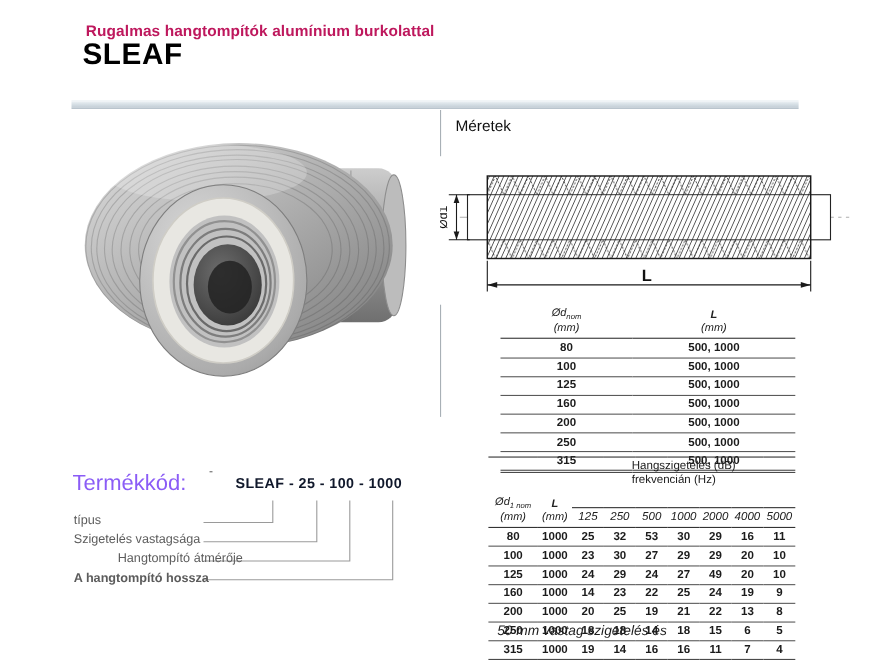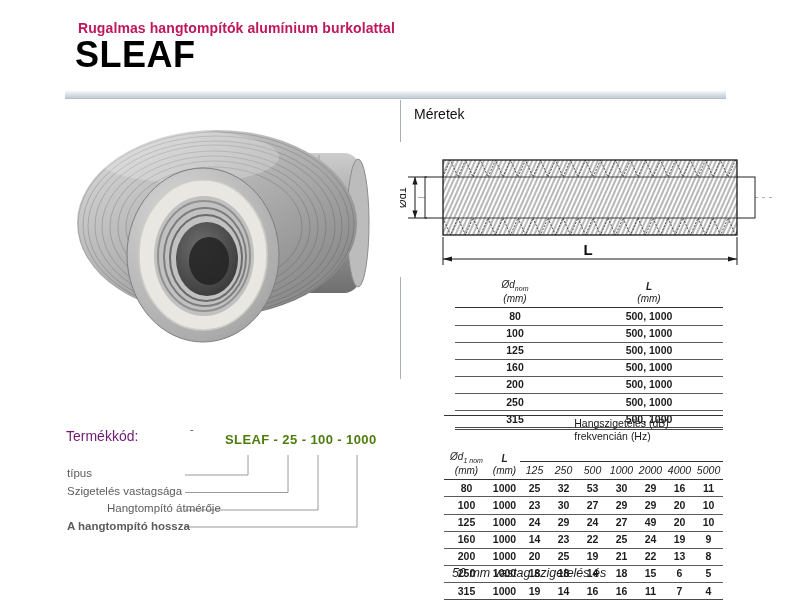--- a/index.html
+++ b/index.html
@@ -4,21 +4,21 @@
 <style>
   html,body{margin:0;padding:0;}
   body{
     width:800px;height:600px;position:relative;overflow:hidden;
     background:#ffffff;color:#1a1a1a;
     font-family:"Liberation Sans","DejaVu Sans",sans-serif;
   }
   .abs{position:absolute;}
   
   .subtitle{left:78px;top:20px;font-size:14px;font-weight:bold;color:#be185d;letter-spacing:.1px;}
-  .title{left:75px;top:34px;font-size:36px;font-weight:bold;color:#000;letter-spacing:.5px;}
+  .title{left:75px;top:34px;font-size:27px;font-weight:bold;color:#000;letter-spacing:.5px;}
   .grad-bar{left:65px;top:91px;width:661px;height:6px;
     background:linear-gradient(180deg,#edf2f5 0%,#d7e0e6 45%,#c2cdd5 100%);
     border-top:1px solid #f0f4f7;border-bottom:1px solid #b2bec8;}
   .vdiv{left:400px;width:1px;background:#a8b0b6;}
   .vdiv1{top:100px;height:42px;}
   .vdiv2{top:277px;height:102px;}
   .meretek{left:414px;top:106px;font-size:14px;color:#111;}
   
   .photo{left:62px;top:115px;width:330px;height:245px;}
   .drawing{left:400px;top:138px;width:390px;height:135px;}
@@ -37,23 +37,23 @@
   .t1 tbody tr:last-child td{border-bottom:3px double #4a4a4a;}
   .t2 tbody tr:last-child td{border-bottom:2px solid #4a4a4a;}
   .t2 thead th{vertical-align:bottom;}
   .t2 .rowspan-hdr{border-bottom:1px solid #333;}
   .span-hdr{font-size:10.5px;font-weight:normal;font-style:normal;line-height:1.25;
     text-align:center;padding-bottom:18px;border-bottom:1px solid #333;}
   .span-hdr .inner{display:inline-block;text-align:left;}
   .freq{font-style:italic;font-weight:normal;font-size:10.5px;color:#222;
     padding:2px 0 3px;border-bottom:1px solid #333;}
   
-  .pc-label{left:66px;top:428px;font-size:14px;color:#701a75;}
+  .pc-label{left:66px;top:428px;font-size:20px;color:#8b5cf6;}
   .stray{left:190px;top:423px;font-size:11px;color:#555;}
-  .pc-code{left:225px;top:432px;font-size:13px;font-weight:bold;color:#4d7c0f;letter-spacing:.4px;}
+  .pc-code{left:214px;top:432px;font-size:13px;font-weight:bold;color:#0f172a;letter-spacing:.4px;}
   .legend-lines{left:55px;top:425px;width:340px;height:115px;}
   .leg{left:67px;font-size:11.5px;color:#5c5c5c;}
   .leg1{top:467px;}.leg2{top:484.5px;}.leg3{top:502px;margin-left:40px;}.leg4{top:519.5px;font-weight:bold;}
   
   .footnote{left:452px;top:565px;font-size:12.5px;line-height:16px;color:#1c1c1c;font-style:italic;}
 </style>
 </head>
 <body>
 
 <div class="abs subtitle">Rugalmas hangtompítók alumínium burkolattal</div>

